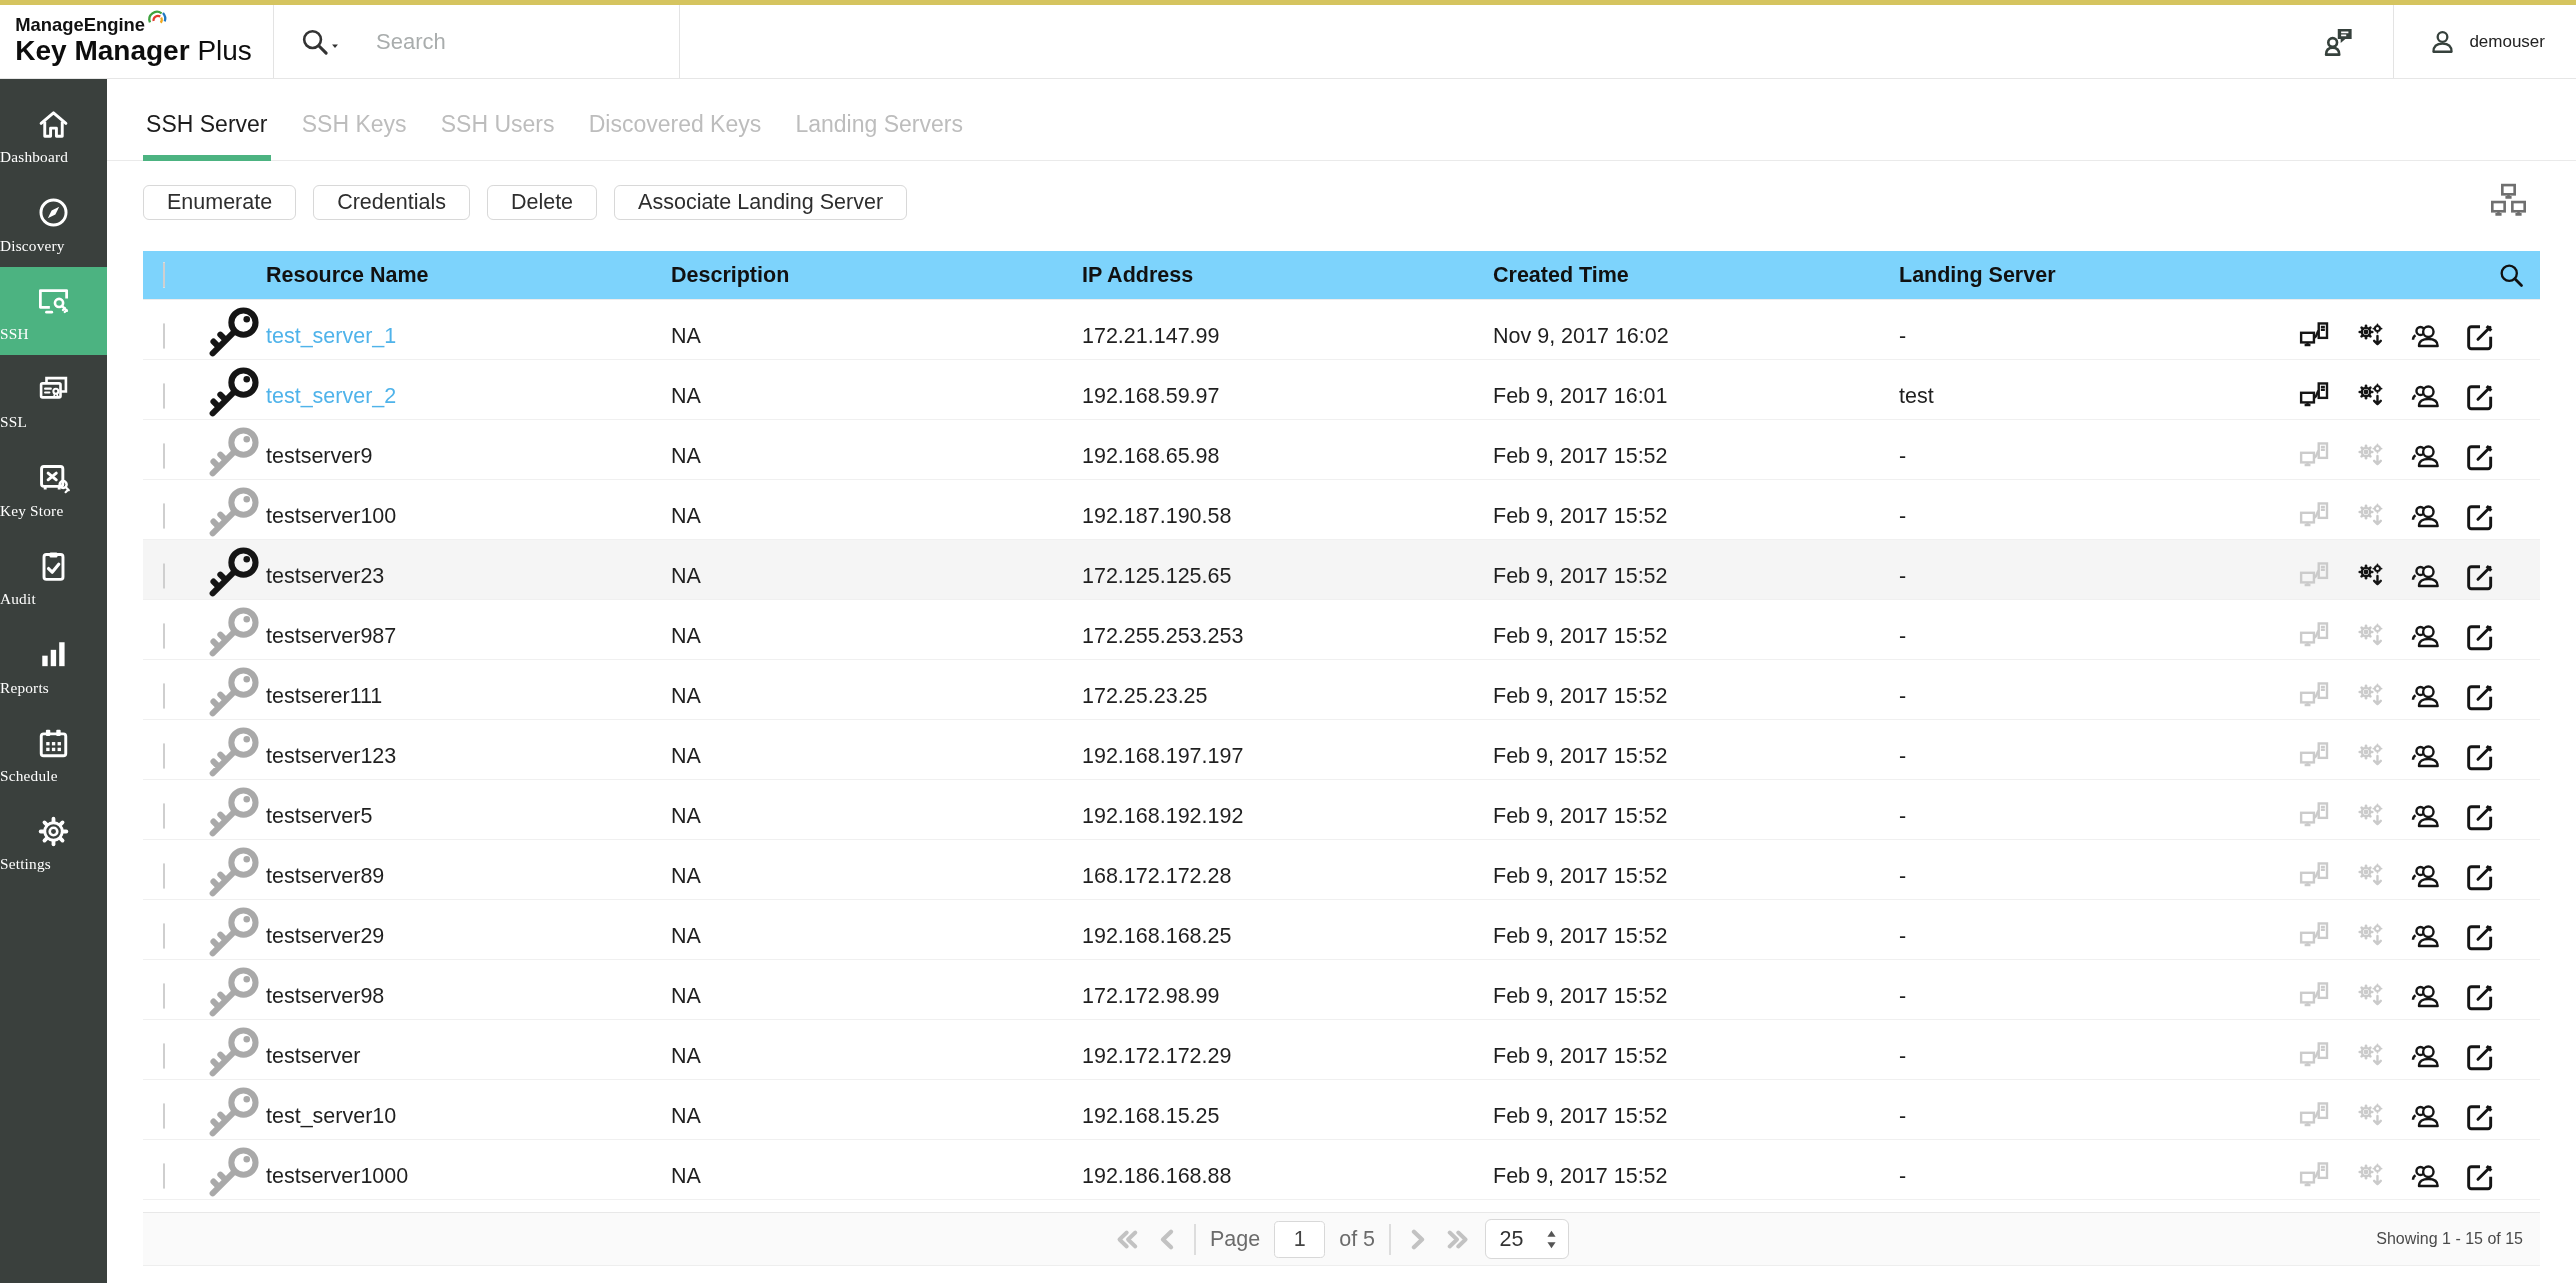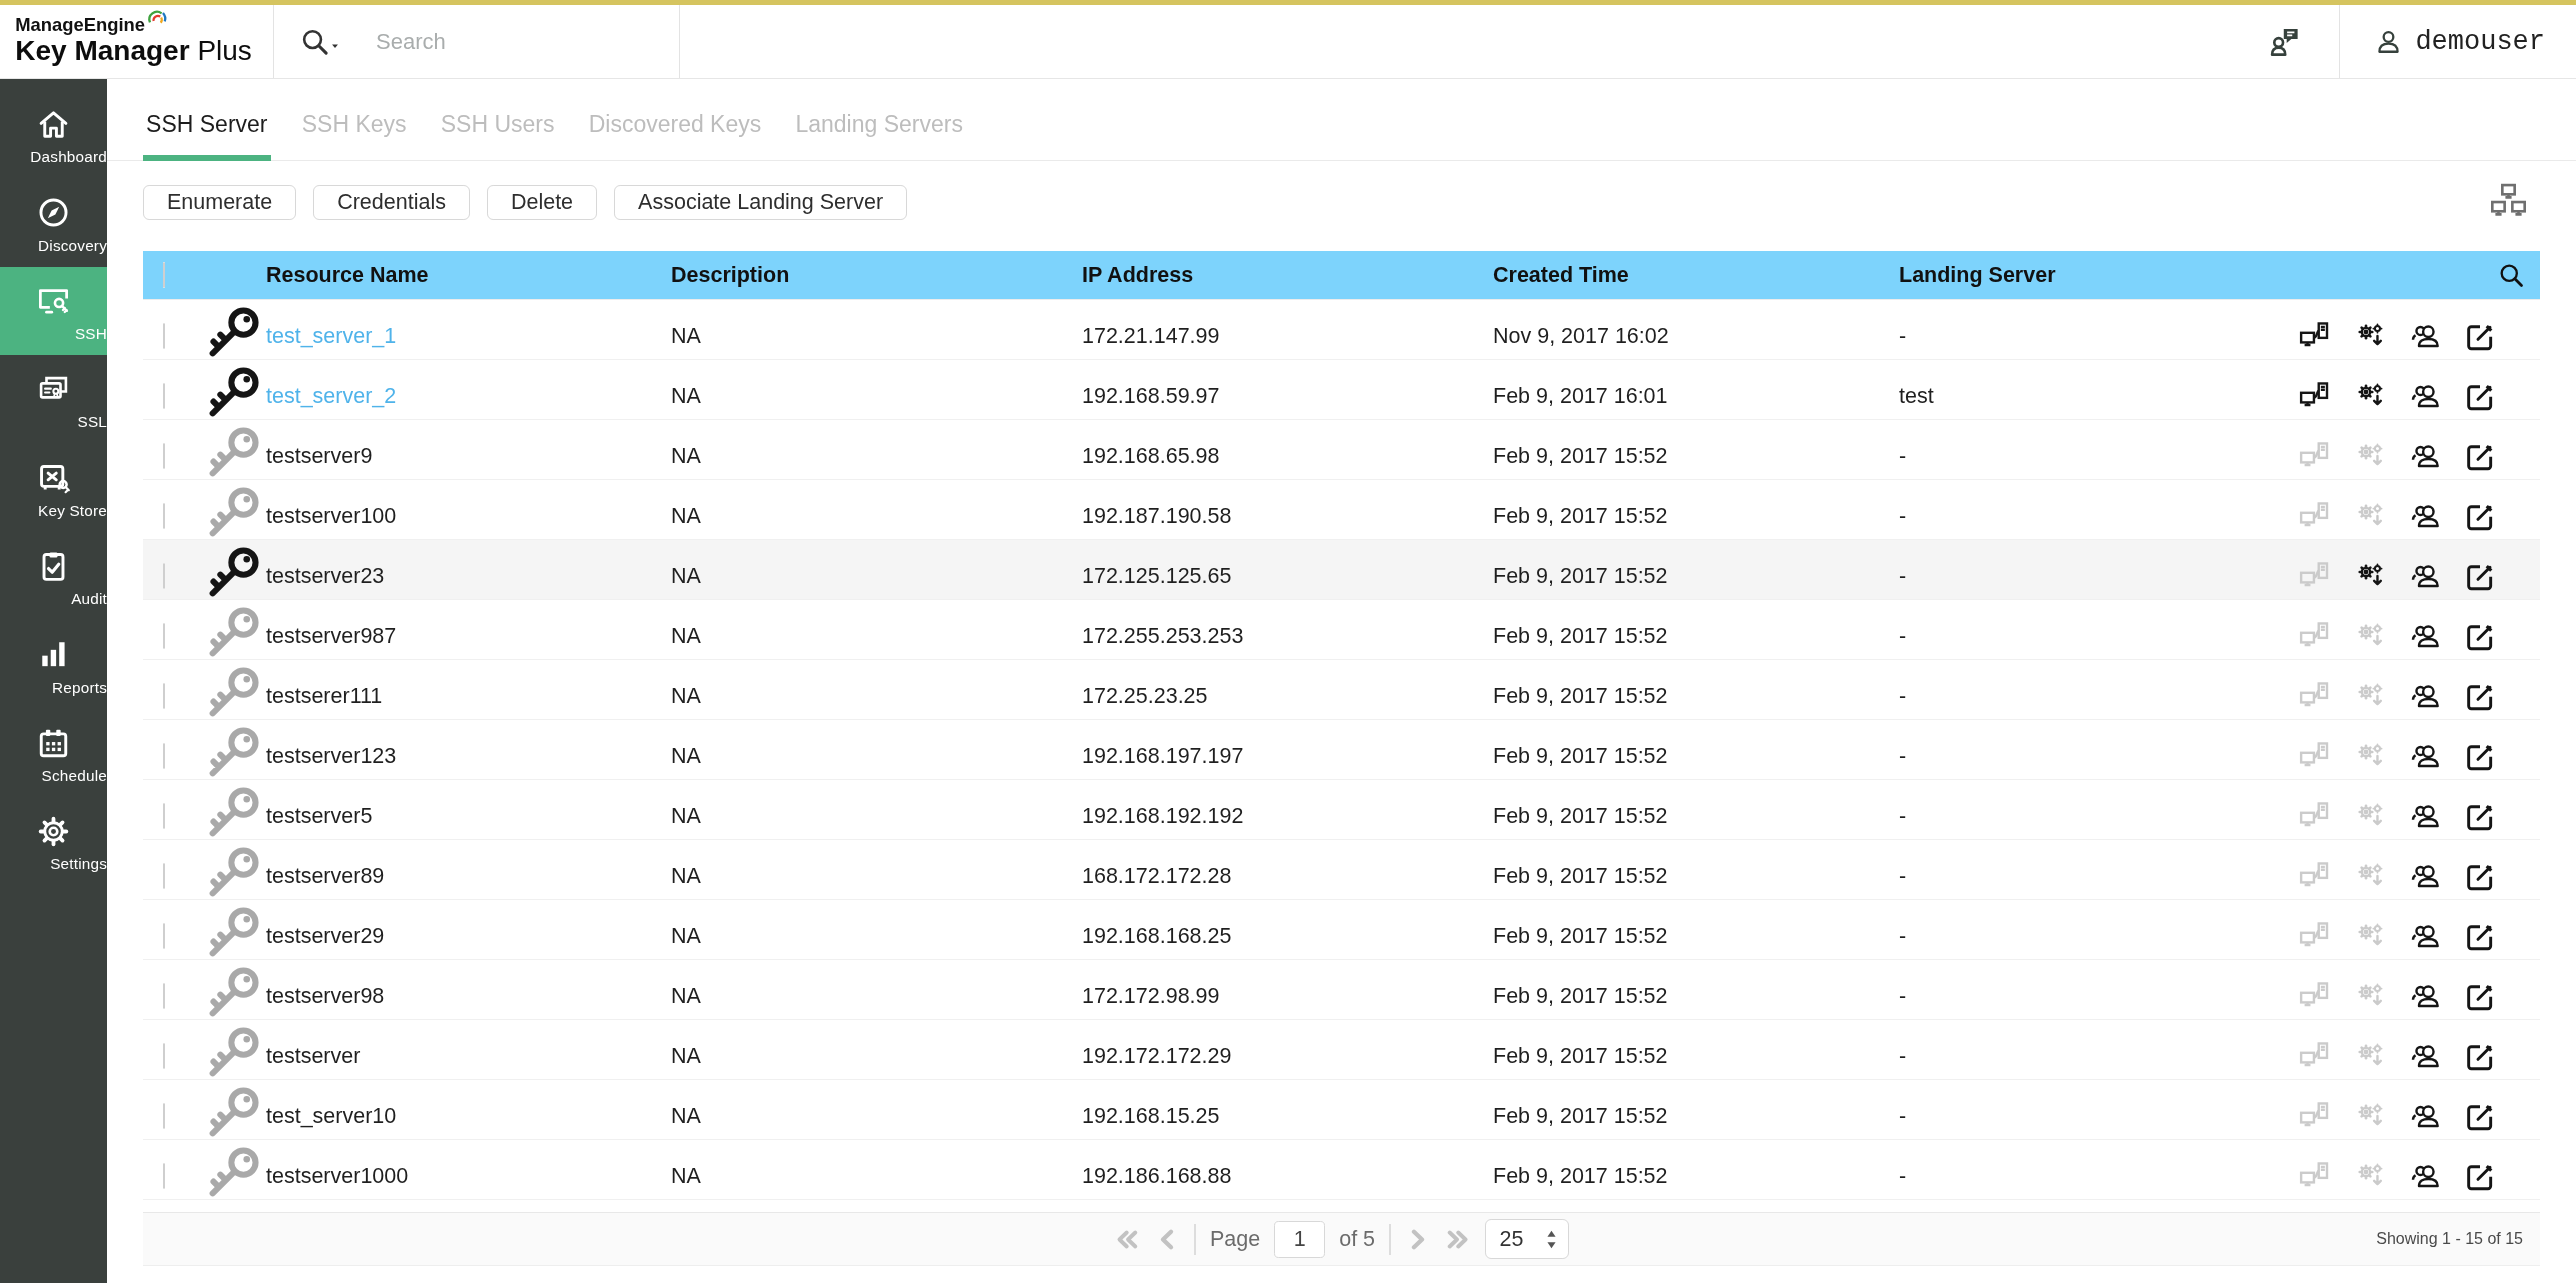--- a/index.html
+++ b/index.html
@@ -21,26 +21,26 @@
   .search-region { width:406px; display:flex; align-items:center; padding-left:24.5px; border-right:0.8px solid #e3e3e3; }
   .search-glyph { width:31px; height:31px; color:#333; }
   .search-caret { width:14px; height:14px; color:#333; margin-left:-1.5px; margin-top:7.7px; }
   .search-placeholder { border:0; outline:0; font-size:22px; color:#a9adad; margin-left:32px; width:261px; font-family:inherit; background:transparent; }
   .search-placeholder::placeholder { color:#a9adad; }
   .header-spacer { flex:1; }
   .feedback-block { display:flex; align-items:center; padding:0 37px; border-right:0.8px solid #e3e3e3; }
   .feedback-block .ic { width:35px; height:35px; color:#36413c; }
   .user-block { display:flex; align-items:center; gap:12.3px; padding:0 31px 0 34px; }
   .user-block .ic { width:29px; height:29px; color:#36413c; }
-  .user-name { font-size:27px; color:#222;font-family:Liberation Mono, monospace; }
+  .user-name { font-size:17px; color:#222; }
 
   
   .app-body { display:flex; height:1204px; }
   .sidebar { width:107px; background:var(--sidebg,#3a403d); flex-shrink:0; padding-top:10.7px; }
-  .side-item { padding:17px 0 12.3px; text-align:right; color:#fff; cursor:pointer; }
+  .side-item { padding:17px 0 12.3px; text-align:left; color:#fff; cursor:pointer;font-family:Liberation Serif, serif; }
   .side-item.active { background:var(--accent,#4cb381); }
   .side-icon { display:block; width:35px; height:35px; margin:0 auto 6.1px; color:#fff; }
   .side-icon svg { width:100%; height:100%; }
   .side-label { display:block; font-size:15.3px; color:#fff; letter-spacing:0.2px; }
 
   .main { flex:1; position:relative; background:#fff; }
 
   
   .tabs-bar { display:flex; gap:28px; padding:32px 0 0 36px; border-bottom:1.5px solid #eaeaea; }
   .tab { font-size:23px; color:#bdbdbd; padding:0 3.1px 21.5px; cursor:pointer; position:relative; white-space:nowrap; }

